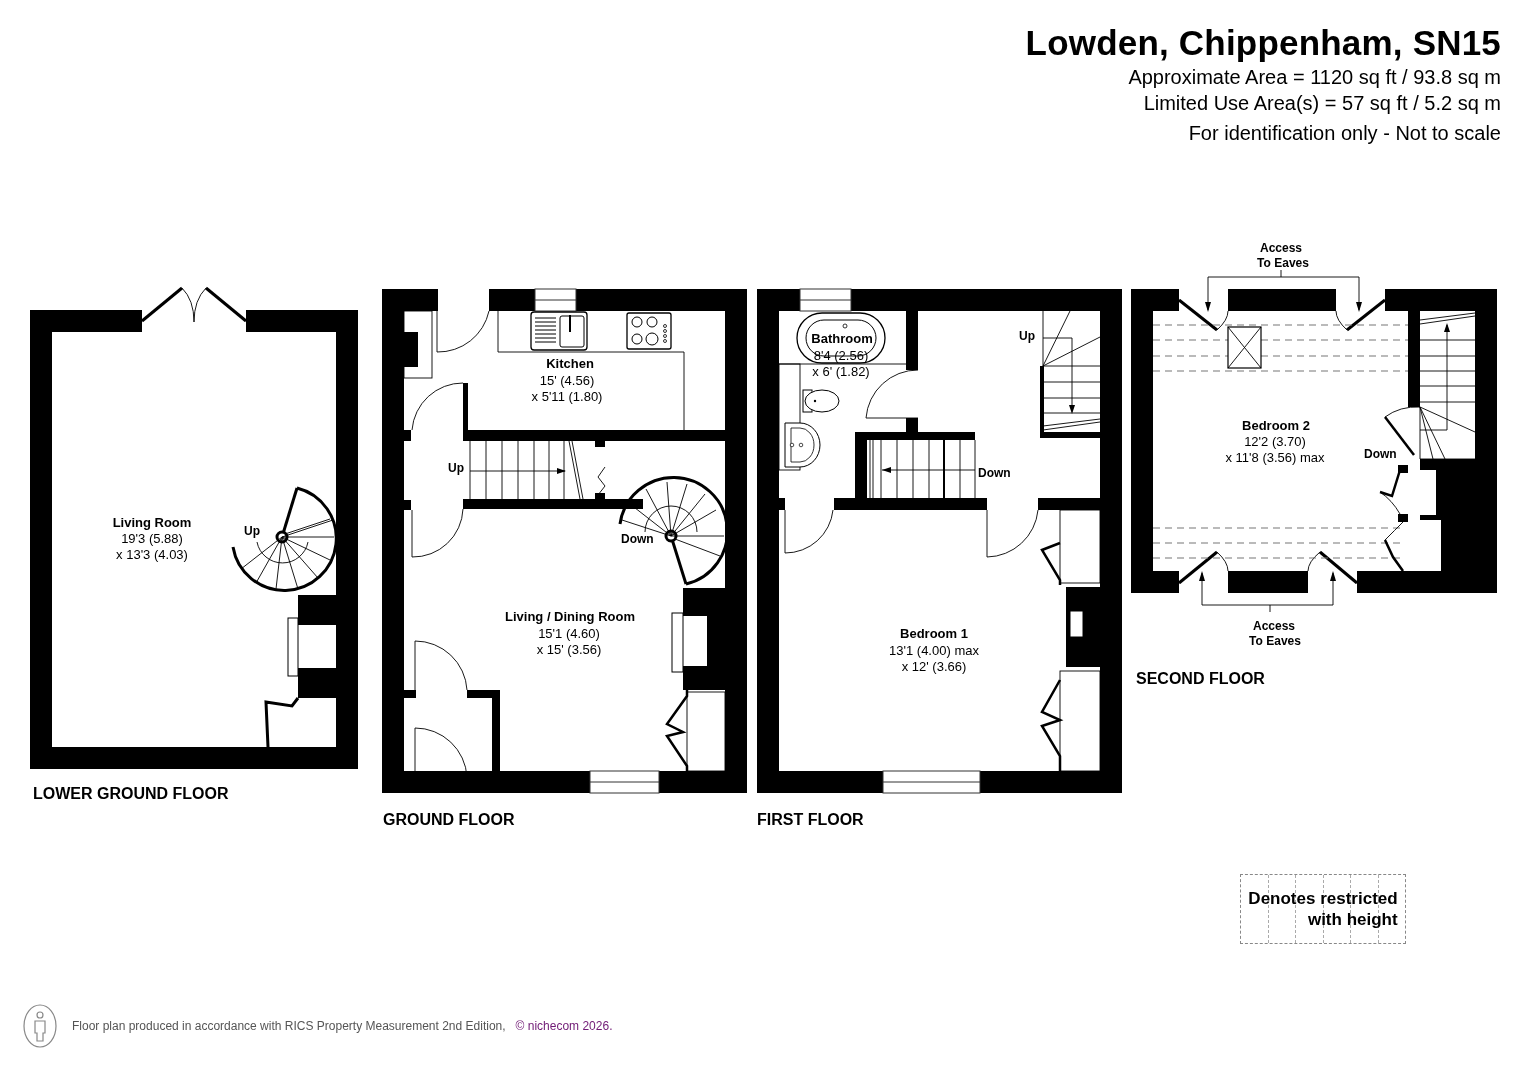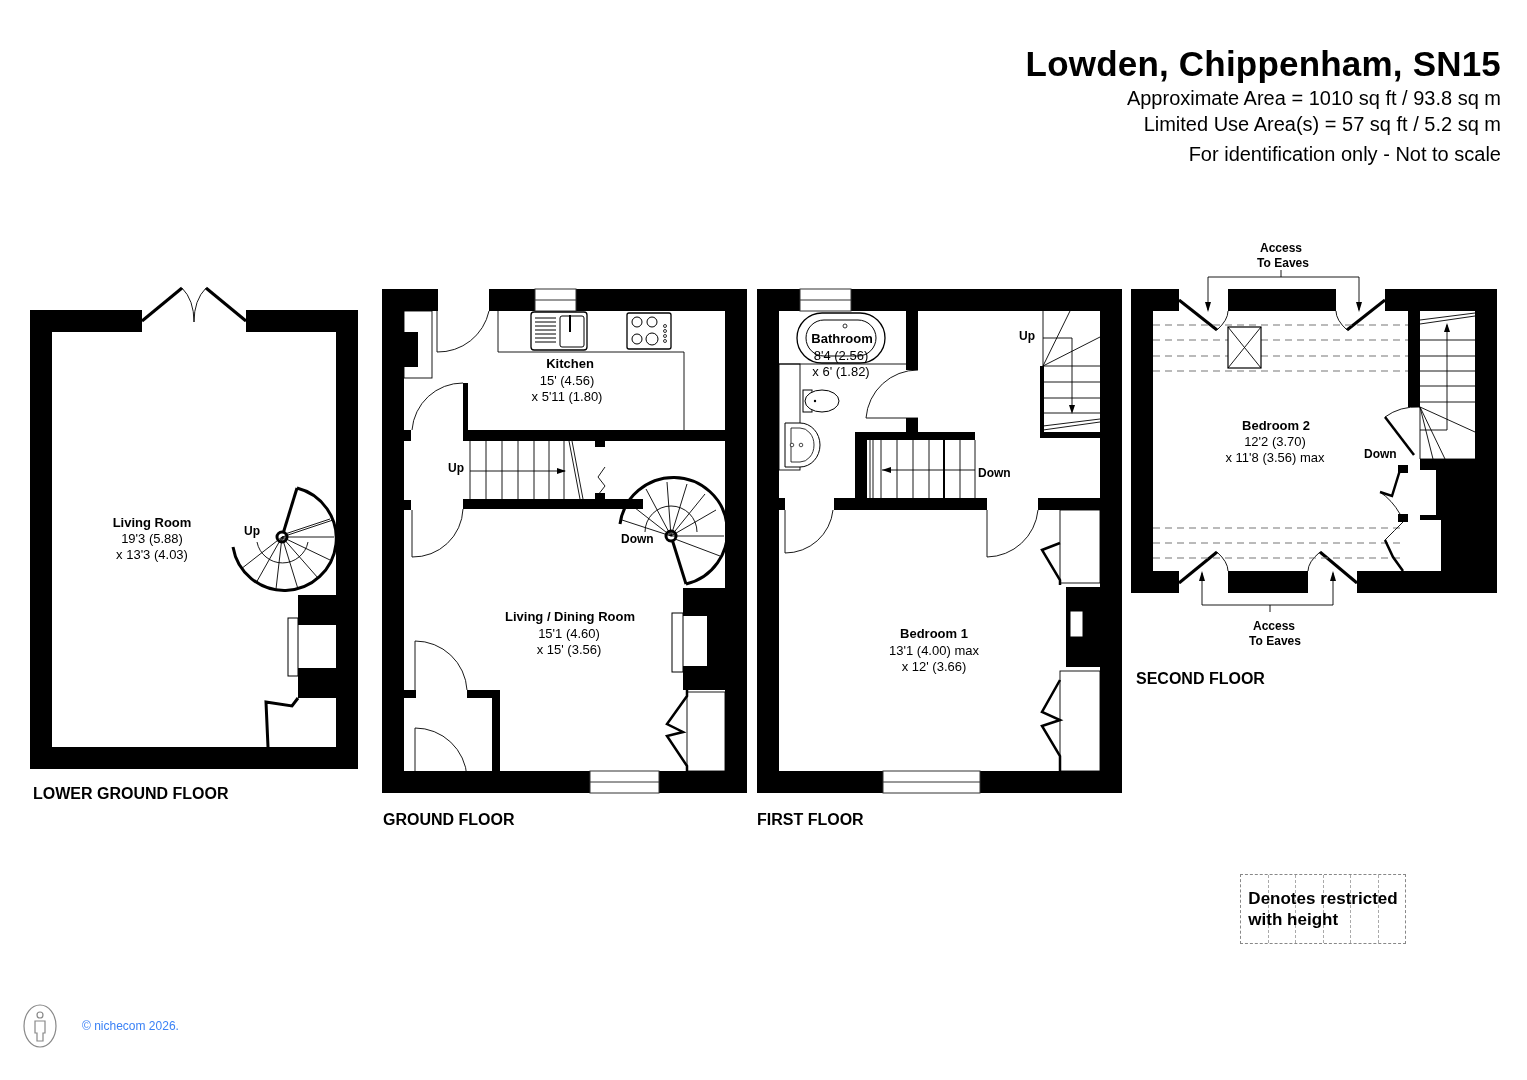--- a/index.html
+++ b/index.html
@@ -11,46 +11,46 @@
   .thick { stroke: #000; fill: none; stroke-width: 4; stroke-linejoin: miter; }
   .win { fill: #fff; stroke: #333; stroke-width: 1; }
   .dash { stroke: #777; stroke-width: 1.2; stroke-dasharray: 7 5; fill: none; }
   .fixture { fill: #fff; stroke: #000; stroke-width: 1.3; }
   .room-name { font-family: "Liberation Sans", sans-serif; font-weight: bold; font-size: 13px; text-anchor: middle; }
   .room-dim { font-family: "Liberation Sans", sans-serif; font-size: 13px; text-anchor: middle; }
   .stair-lbl { font-family: "Liberation Sans", sans-serif; font-weight: bold; font-size: 12px; }
   .floor-lbl { font-family: "Liberation Sans", sans-serif; font-weight: bold; font-size: 16px; }
   .eaves-lbl { font-family: "Liberation Sans", sans-serif; font-weight: bold; font-size: 12px; text-anchor: middle; }
 
-  .header { position: absolute; right: 26px; top: 22px; text-align: right; margin-top: 21px; }
+  .header { position: absolute; right: 26px; top: 22px; text-align: right; }
   .title { font-weight: bold; font-size: 35px; letter-spacing: 0.2px; line-height: 42px; }
   .area-line { font-size: 20px; line-height: 26px; }
   .disclaimer { font-size: 20px; margin-top: 6px; }
 
   .legend { position: absolute; left: 1240px; top: 874px; width: 166px; height: 70px;
             border: 1px dashed #888; box-sizing: border-box;
             background-image: repeating-linear-gradient(90deg, transparent 0 28px, transparent 28px 29px);
-            display: flex; align-items: center; justify-content: center; text-align: left; }
+            display: flex; align-items: center; justify-content: center; text-align: right; }
   .legend .cells { position: absolute; inset: 0; display: flex; }
   .legend .cells span { flex: 1; border-right: 1px dashed #aaa; }
   .legend .cells span:last-child { border-right: none; }
   .legend-text { position: relative; font-weight: bold; font-size: 17px; line-height: 21px; }
 
   .footer { position: absolute; left: 22px; top: 1003px; display: flex; align-items: center; }
   .footer-icon { width: 36px; height: 46px; margin-right: 14px; }
   .footer-text { font-size: 12px; color: #555; line-height: 16px; }
   .footer-text .row { white-space: pre; }
-  .footer-copy { font-size: 12px; color: #3b82f6; margin-left: 10px; align-self: center; }
+  .footer-copy { font-size: 12px; color: #701a75; margin-left: 10px; align-self: center; }
 </style>
 </head>
 <body>
 
 <div class="header">
   <div class="title">Lowden, Chippenham, SN15</div>
-  <div class="area-line">Approximate Area = 1010 sq ft / 93.8 sq m</div>
+  <div class="area-line">Approximate Area = 1120 sq ft / 93.8 sq m</div>
   <div class="area-line">Limited Use Area(s) = 57 sq ft / 5.2 sq m</div>
   <div class="disclaimer">For identification only - Not to scale</div>
 </div>
 
 <svg class="plan" width="1527" height="1080" viewBox="0 0 1527 1080">
 
   <g>
 
     <rect class="wall" x="30" y="310" width="22" height="459"></rect>
     <rect class="wall" x="336" y="310" width="22" height="459"></rect>
@@ -419,15 +419,16 @@
   </div>
 </div>
 
 <div class="footer">
   <svg class="footer-icon" viewBox="0 0 36 46">
     <ellipse cx="18" cy="23" rx="16" ry="21" fill="none" stroke="#888" stroke-width="1.2"></ellipse>
     <circle cx="18" cy="12" r="3" fill="none" stroke="#888" stroke-width="1.2"></circle>
     <path d="M13,18 L23,18 L23,30 L21,30 L21,38 L15,38 L15,30 L13,30 Z" fill="none" stroke="#888" stroke-width="1.2"></path>
   </svg>
   <div class="footer-text">
+    <div class="row">Floor plan produced in accordance with RICS Property Measurement 2nd Edition,</div>
   </div>
   <div class="footer-copy">© nichecom 2026.</div>
 </div>
 
 </body></html>

